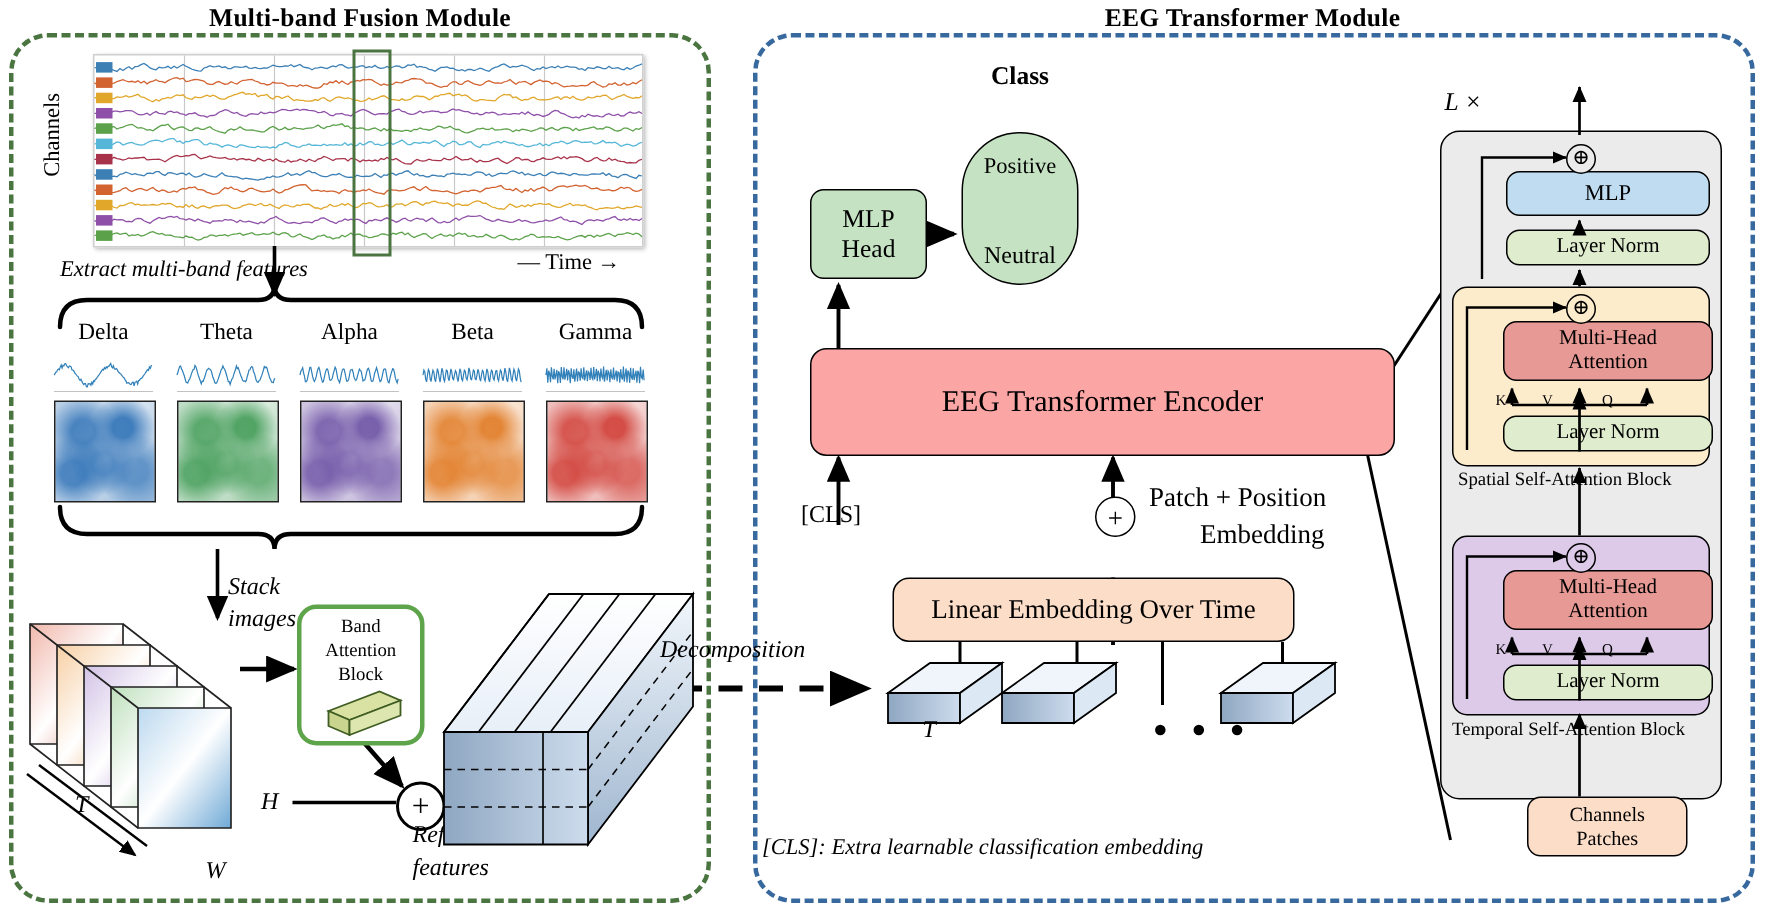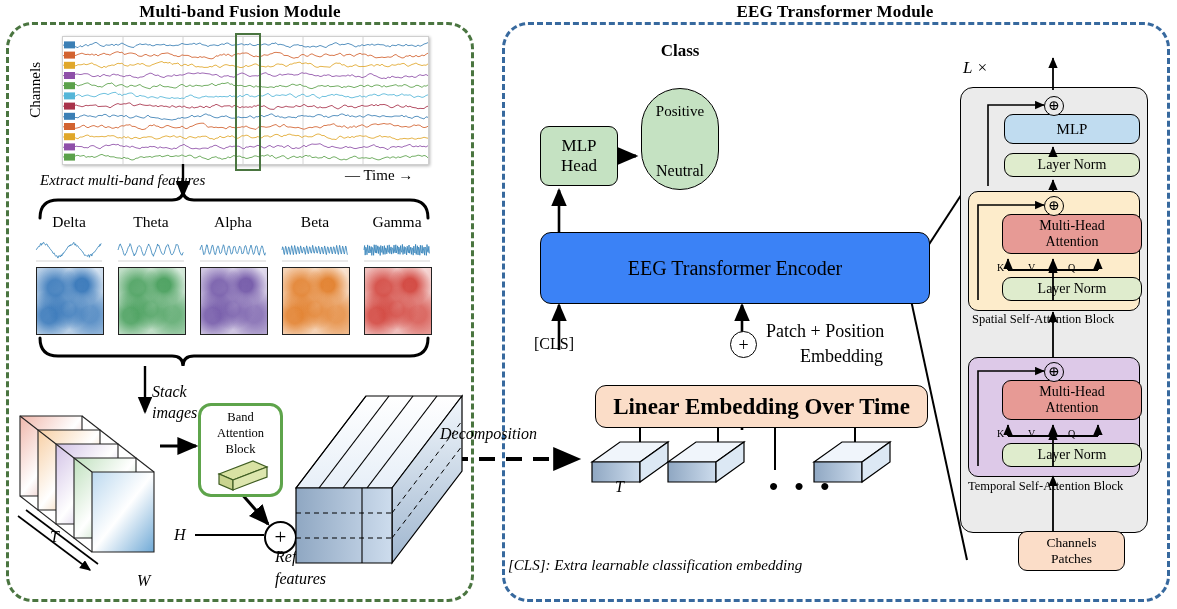--- a/index.html
+++ b/index.html
@@ -290,33 +290,33 @@
   <span>Head</span>
 </div>
 
 <div class="box pill" style="left:641px;top:88px;width:78px;height:102px;background:#c5e2c2;flex-direction:column;">
   <span style="font-weight:bold;font-size:17px;">Class</span>
   <span style="font-size:15px;">Positive</span>
   <span style="font-size:16px;">Neutral</span>
   <span style="font-size:13px;">…</span>
 </div>
 
-<div class="box rnd" style="left:521px;top:232px;width:390px;height:72px;background:#3b82f6;font-size:20px;border-radius:11px;">
+<div class="box rnd" style="left:521px;top:232px;width:390px;height:72px;background:#fca5a5;font-size:20px;border-radius:11px;">
   <span>EEG Transformer Encoder</span>
 </div>
 
 <div class="lbl" style="left:534px;top:335px;font-size:16px;">[CLS]</div>
 
 <div class="abs" style="left:730px;top:331px;width:25px;height:25px;border:1.8px solid #000;border-radius:50%;
             display:flex;align-items:center;justify-content:center;font-size:18px;line-height:1;background:#fff;">+</div>
 
 <div class="lbl" style="left:766px;top:321px;font-size:18px;">Patch + Position</div>
 <div class="lbl" style="left:800px;top:346px;font-size:18px;">Embedding</div>
 
-<div class="box rnd" style="left:576px;top:385px;width:333px;height:43px;background:#fbddc8;font-size:23px;border-radius:11px;font-weight:bold;">
+<div class="box rnd" style="left:576px;top:385px;width:268px;height:43px;background:#fbddc8;font-size:18px;border-radius:11px;">
   <span>Linear Embedding Over Time</span>
 </div>
 
 <div class="abs" style="left:586px;top:440px;width:320px;height:70px;">
   <svg width="320" height="70" viewBox="0 0 320 70">
     <g stroke="#000" stroke-width="1.2">
       <g transform="translate(6,0)">
         <polygon points="0,22 28,2 76,2 48,22" fill="#f0f5fb"></polygon>
         <polygon points="0,22 48,22 48,42 0,42" fill="url(#gside)"></polygon>
         <polygon points="48,22 76,2 76,22 48,42" fill="#dce8f4"></polygon>

